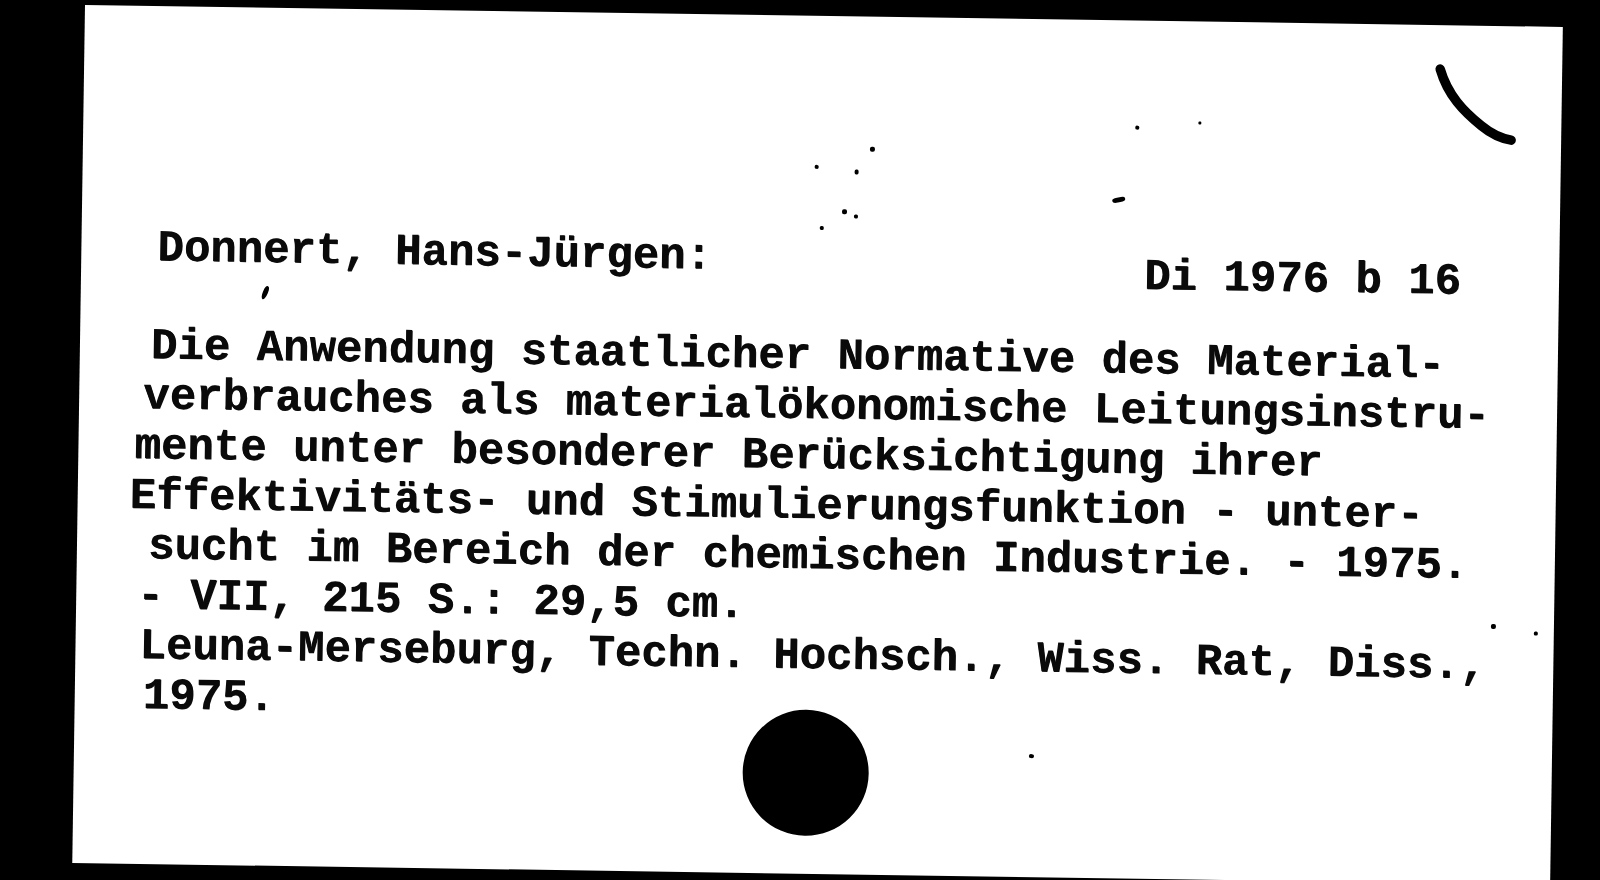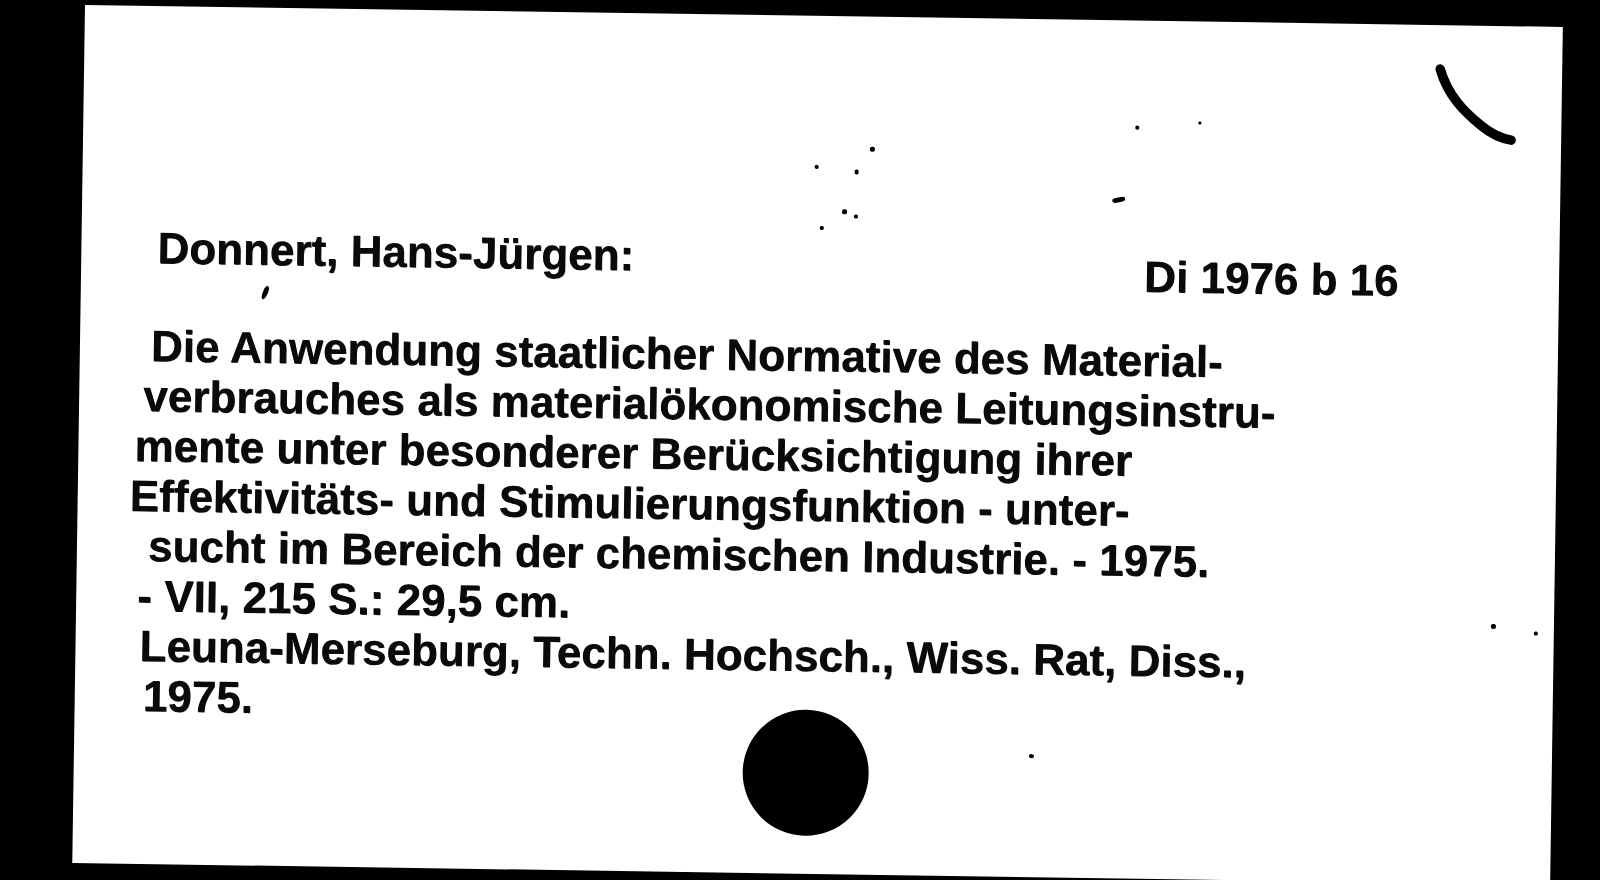--- a/index.html
+++ b/index.html
@@ -6,21 +6,21 @@
     margin: 0;
     padding: 0;
     background: #000;
   }
   .scene {
     position: relative;
     width: 1600px;
     height: 880px;
     background: #000;
     overflow: hidden;
-    font-family: Liberation Sans, sans-serif;
+    font-family: Liberation Mono, monospace;
   }
   .card {
     position: absolute;
     left: 85px;
     top: 5px;
     width: 1478px;
     height: 858px;
     background: #ffffff;
     transform: rotate(0.85deg);
     transform-origin: 0 0;

